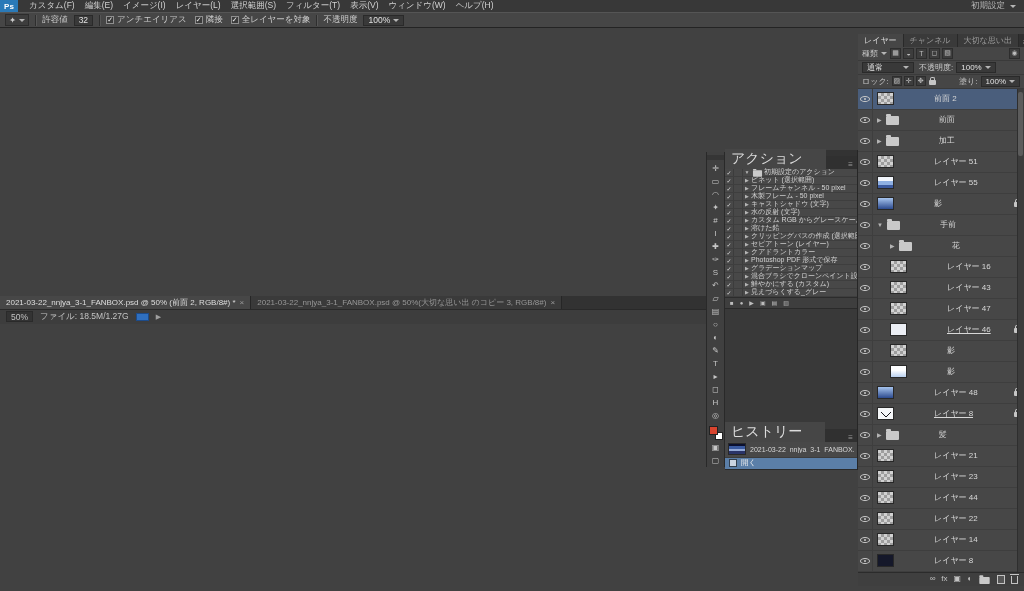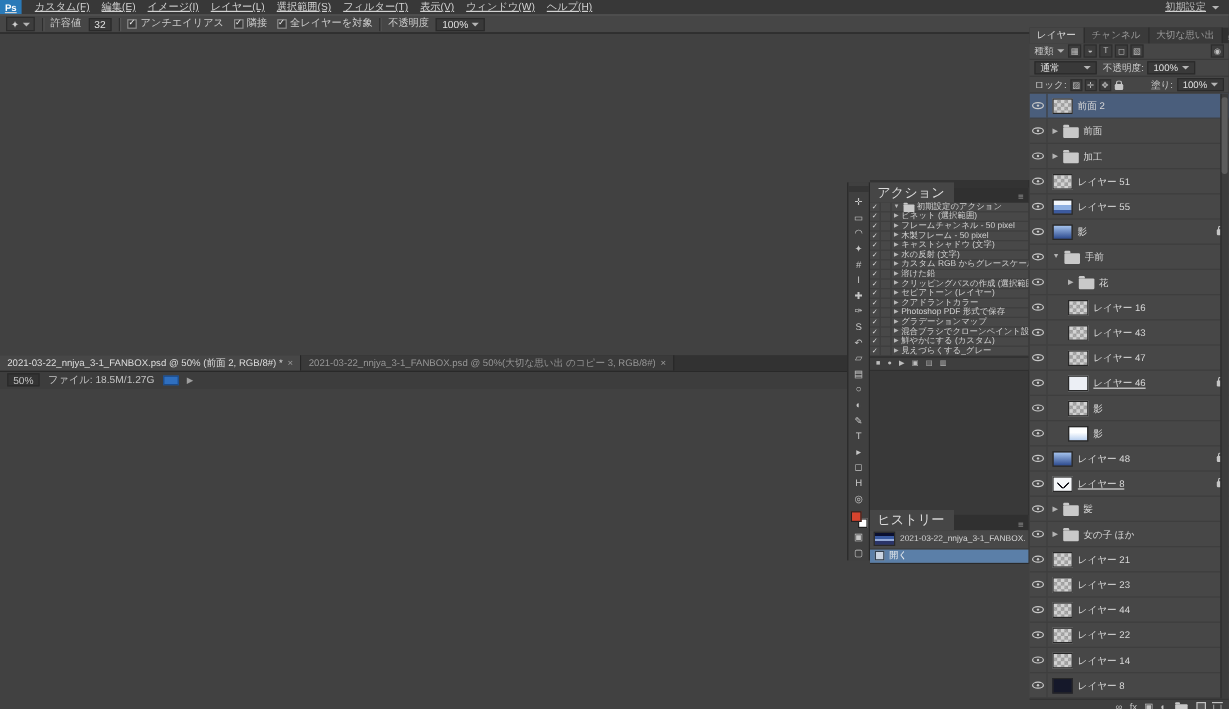--- a/index.html
+++ b/index.html
@@ -1,21 +1,21 @@
 <!DOCTYPE html>
 <html><head>
 <meta charset="utf-8">
 <style>
   * { margin:0; padding:0; box-sizing:border-box; }
   html,body { width:1024px; height:591px; overflow:hidden; background:#303030;
     font-family:"Liberation Sans","DejaVu Sans",sans-serif; -webkit-font-smoothing:antialiased; }
   .app { width:1024px; height:591px; display:flex; flex-direction:column; background:#414141; color:#d6d6d6; }
 
   
-  .menubar { height:12px; background:#383838; display:flex; align-items:flex-end; font-size:8.5px; color:#d2d2d2; flex:0 0 auto;text-decoration:underline; }
+  .menubar { height:12px; background:#383838; display:flex; align-items:flex-end; font-size:8.5px; color:#d2d2d2; flex:0 0 auto; }
   .ps-logo { width:18px; height:12px; background:#2a7ab8; color:#fff; font-size:8px; font-weight:bold;
     display:flex; align-items:center; justify-content:center; margin-right:6px; }
   .menu-items { display:flex; height:100%; align-items:center; }
   .menu-item { padding:0 5px; white-space:nowrap; cursor:default; }
   .menubar-right { margin-left:auto; padding:0 8px; color:#b8b8b8; display:flex; gap:5px; align-items:center; }
 
   
   .optionsbar { height:16px; background:#464646; border-top:1px solid #555; border-bottom:1px solid #242424;
     display:flex; align-items:center; font-size:8.5px; color:#cccccc; gap:6px; padding:0 5px; flex:0 0 auto; }
   .tool-preset { display:flex; align-items:center; gap:3px; background:#3d3d3d; border:1px solid #2c2c2c; height:12px; padding:0 3px; }
@@ -57,21 +57,21 @@
     font-size:8px; color:#c6c6c6; }
   .swatches { position:relative; width:16px; height:16px; margin-top:3px; }
   .swatch-bg { position:absolute; right:1px; bottom:1px; width:8px; height:8px; border:1px solid #222; background:#fff; }
   .swatch-fg { position:absolute; left:1px; top:1px; width:9px; height:9px; border:1px solid #222; }
 
   
   .dock { width:133px; background:#393939; border-right:1px solid #262626; display:flex; flex-direction:column; flex:0 0 auto; }
   .dock-top { height:6px; background:#333; }
   .panel { background:#464646; border-bottom:1px solid #2a2a2a; }
   .panel-tabbar { height:13px; background:#303030; display:flex; align-items:flex-end; }
-  .ptab { background:#464646; color:#dcdcdc; font-size:11px; padding:1px 8px 1px 6px; }
+  .ptab { background:#464646; color:#dcdcdc; font-size:14px; padding:1px 23px 1px 6px; }
   .panel-menu { margin-left:auto; color:#9d9d9d; font-size:8px; padding:0 4px; }
 
   .actions-list { background:#484848; }
   .action-row { height:8px; display:flex; align-items:center; border-bottom:1px solid #3e3e3e; font-size:7px; color:#d2d2d2; }
   .a-check { width:9px; text-align:center; font-size:6px; color:#dedede; border-right:1px solid #3c3c3c; flex:0 0 auto; }
   .a-box { width:9px; border-right:1px solid #3c3c3c; height:100%; flex:0 0 auto; }
   .a-arrow { width:8px; font-size:5px; color:#b5b5b5; text-align:center; flex:0 0 auto; }
   .a-name { white-space:nowrap; overflow:hidden; flex:1; }
   .actions-footer { height:11px; background:#3e3e3e; border-top:1px solid #2c2c2c; display:flex; align-items:center; gap:6px; padding:0 5px; }
   .af-icon { font-size:6px; color:#bdbdbd; }
@@ -110,21 +110,21 @@
     linear-gradient(45deg,#9e9e9e 25%,#d2d2d2 25%,#d2d2d2 75%,#9e9e9e 75%); background-size:6px 6px; background-position:0 0,3px 3px; background-color:#d2d2d2; }
   .thumb.sky { background:linear-gradient(180deg,#f2f6fc 0 35%,#8fb0e2 35% 70%,#3c5a9e 70% 100%); }
   .thumb.blue { background:linear-gradient(180deg,#a6c4ee,#2c4a8e); }
   .thumb.cloud { background:linear-gradient(180deg,#fdfeff 0 40%,#b9d0ef); }
   .thumb.light { background:#eceff5; }
   .thumb.dark { background:#15182a; }
   .thumb.bird { background:#f4f6f8; position:relative; }
   .thumb.bird::after { content:""; position:absolute; left:3px; top:4px; width:10px; height:5px;
     background-image:linear-gradient(45deg,transparent 42%,#15151c 42% 58%,transparent 58%),linear-gradient(-45deg,transparent 42%,#15151c 42% 58%,transparent 58%);
     background-size:5px 5px; background-position:0 0,5px 0; background-repeat:no-repeat; }
-  .lname { white-space:nowrap; overflow:hidden; text-overflow:ellipsis; }
+  .lname { white-space:nowrap; overflow:hidden; text-overflow:ellipsis;margin-left:36px; }
   .lname.u { text-decoration:underline; }
   .row-lock { margin-left:auto; flex:0 0 auto; }
   .padlock { width:7px; height:5px; background:#c6c6c6; border-radius:1px; position:relative; display:inline-block; margin-top:3px; }
   .padlock::before { content:""; position:absolute; top:-3px; left:1px; width:3px; height:3px; border:1px solid #c6c6c6; border-bottom:none; border-radius:2px 2px 0 0; }
   .lscroll { position:absolute; right:0; top:0; width:7px; height:100%; background:#3c3c3c; border-left:1px solid #2e2e2e; }
   .lthumbbar { position:absolute; right:1px; top:3px; width:5px; height:64px; background:#5c5c5c; border-radius:2px; }
   .layers-bottom { height:14px; background:#3f3f3f; border-top:1px solid #2b2b2b; display:flex; align-items:center;
     justify-content:flex-end; gap:6px; padding:0 6px; flex:0 0 auto; }
   .lb-icon { font-size:8px; color:#c3c3c3; line-height:1; }
   .trash { width:7px; height:8px; border:1px solid #c3c3c3; border-top:none; border-radius:0 0 1px 1px; position:relative; margin-top:2px; }
@@ -823,30 +823,20 @@
               <span class="exp-arrow">▶</span>
               <span class="folder"></span>
               <span class="lname">髪</span>
             </div>
           </div>
           <div class="lrow">
             <div class="eye-cell">
               <span class="eye"></span>
             </div>
             <div class="lbody">
-              <span class="exp-arrow">▶</span>
-              <span class="folder"></span>
-              <span class="lname">女の子 ほか</span>
-            </div>
-          </div>
-          <div class="lrow">
-            <div class="eye-cell">
-              <span class="eye"></span>
-            </div>
-            <div class="lbody">
               <span class="thumb checker"></span>
               <span class="lname">レイヤー 21</span>
             </div>
           </div>
           <div class="lrow">
             <div class="eye-cell">
               <span class="eye"></span>
             </div>
             <div class="lbody">
               <span class="thumb checker"></span>

